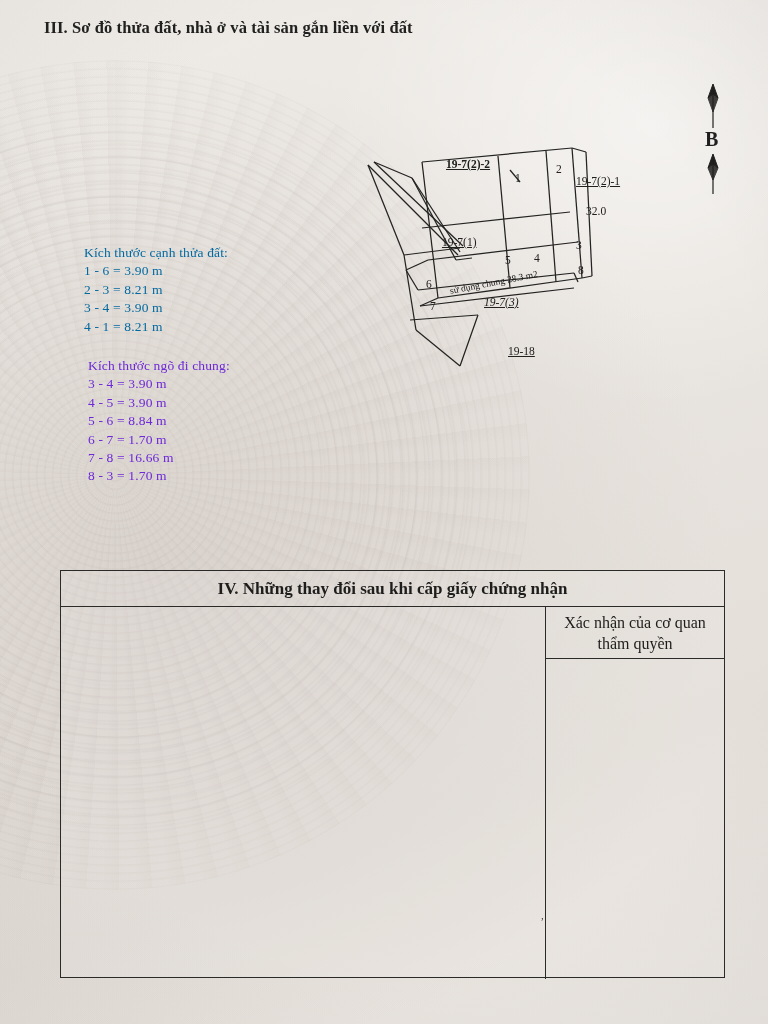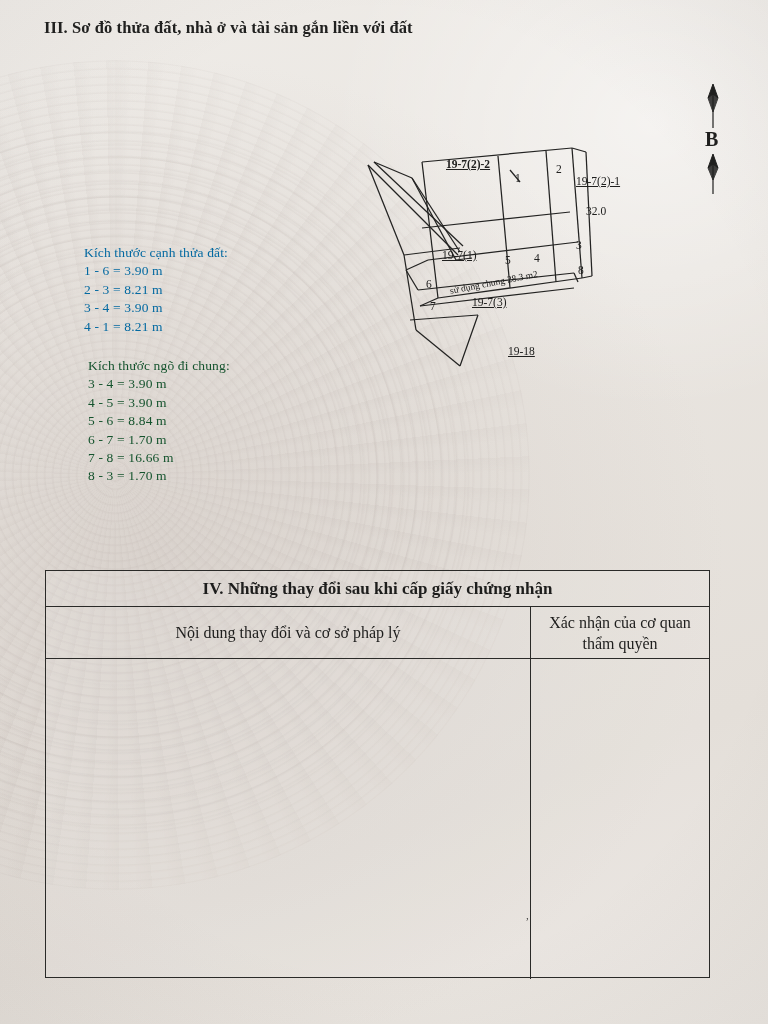--- a/index.html
+++ b/index.html
@@ -104,21 +104,21 @@
     color: #0369a1;
     line-height: 18.4px;
     letter-spacing: 0.15px;
   }
   .dims .label { font-size: 13.5px; }
   .dims2 {
     position: absolute;
     left: 88px;
     top: 357px;
     font-size: 13.5px;
-    color: #14532d;
+    color: #6d28d9;
     line-height: 18.4px;
     letter-spacing: 0.15px;
   }
 
   
   .sketch {
     position: absolute;
     left: 360px;
     top: 130px;
     width: 390px;
@@ -138,21 +138,21 @@
     font-size: 9.5px;
     color: #20201f;
     transform: rotate(-11deg);
     transform-origin: left center;
     white-space: nowrap;
   }
 
   
   .table4 {
     position: absolute;
-    left: 45px;
+    left: 60px;
     top: 570px;
     width: 665px;
     height: 408px;
     border: 1.3px solid #2a2a28;
     background: rgba(250,248,245,0.12);
   }
   .t4-head {
     height: 36px;
     border-bottom: 1.2px solid #2a2a28;
     display: flex;
@@ -286,44 +286,41 @@
       <line x1="14" y1="32" x2="52" y2="48"></line>
       <line x1="44" y1="125" x2="56" y2="200"></line>
       <line x1="56" y1="200" x2="100" y2="236"></line>
       <line x1="100" y1="236" x2="118" y2="185"></line>
     </g>
   </svg>
 
   <div class="sk-label u" style="left:86px; top:28px;font-weight:bold;">19-7(2)-2</div>
   <div class="sk-label u" style="left:216px; top:45px;">19-7(2)-1</div>
   <div class="sk-num" style="left:226px; top:75px;">32.0</div>
-  <div class="sk-label u" style="left:82px; top:106px;margin-top:13px;">19-7(1)</div>
-  <div class="sk-label u" style="left:112px; top:166px;">19-7(3)</div>
+  <div class="sk-label u" style="left:82px; top:106px;">19-7(1)</div>
+  <div class="sk-label u" style="left:124px; top:166px;font-style:italic;">19-7(3)</div>
   <div class="sk-label u" style="left:148px; top:215px;">19-18</div>
   <div class="sk-rot" style="left:90px; top:156px;">sử dụng chung 28.3 m2</div>
 
   <div class="sk-num" style="left:155px; top:42px;">1</div>
   <div class="sk-num" style="left:196px; top:33px;">2</div>
   <div class="sk-num" style="left:216px; top:109px;">3</div>
   <div class="sk-num" style="left:174px; top:122px;">4</div>
   <div class="sk-num" style="left:145px; top:124px;">5</div>
   <div class="sk-num" style="left:66px;  top:148px;">6</div>
   <div class="sk-num" style="left:70px;  top:170px;">7</div>
   <div class="sk-num" style="left:218px; top:134px;">8</div>
 </div>
 
 <div class="table4">
   <div class="t4-head">
     <span>IV. Những thay đổi sau khi cấp giấy chứng nhận</span>
   </div>
   <div class="t4-cols">
     <div class="t4-col-left">
-      <div class="t4-colhead">
-        <span>Nội dung thay đổi và cơ sở pháp lý</span>
-      </div>
       <div class="t4-body"></div>
     </div>
     <div class="t4-col-right">
       <div class="t4-colhead">
         <span>Xác nhận của cơ quan thẩm quyền</span>
       </div>
       <div class="t4-body"></div>
     </div>
   </div>
   <div class="stray-mark">,</div>

